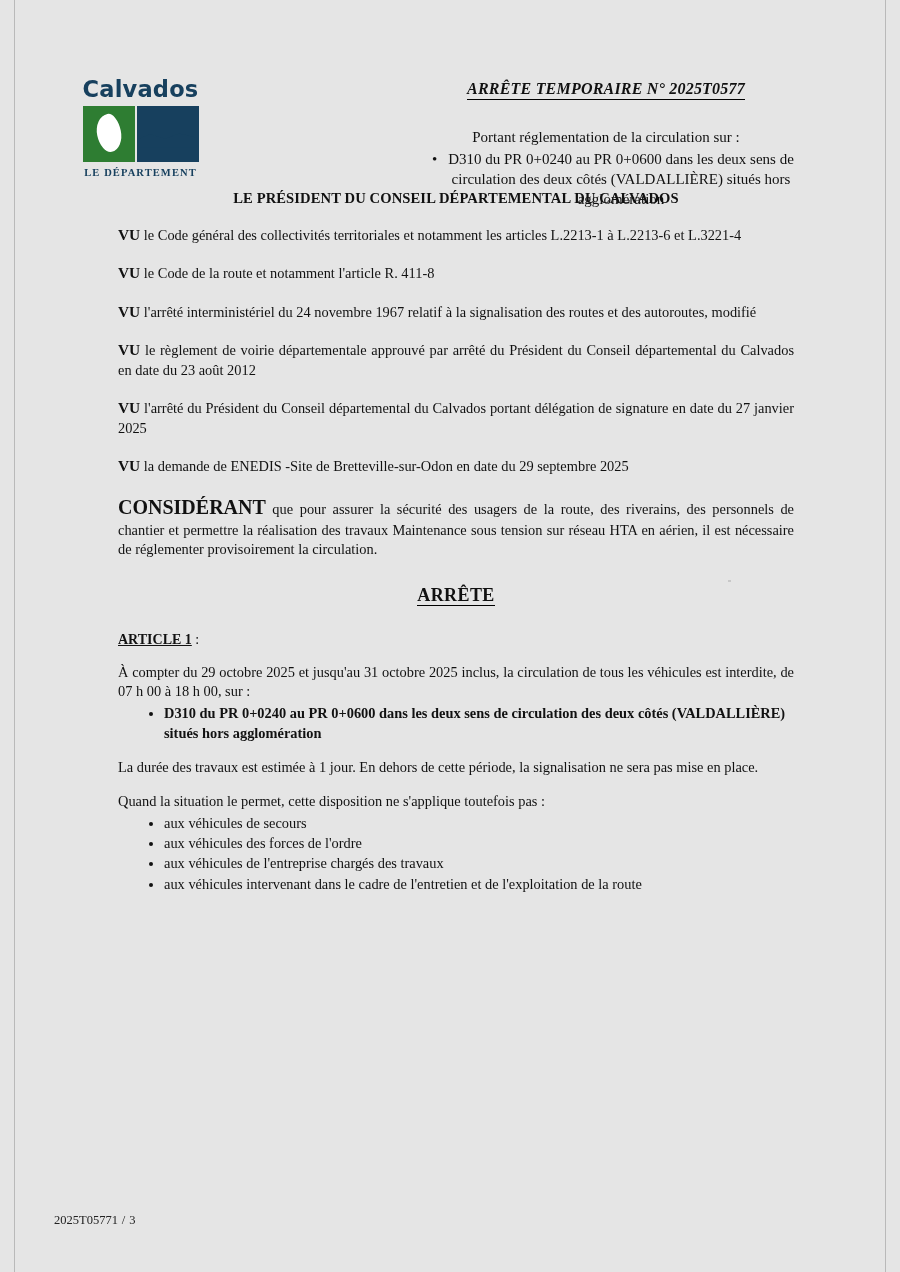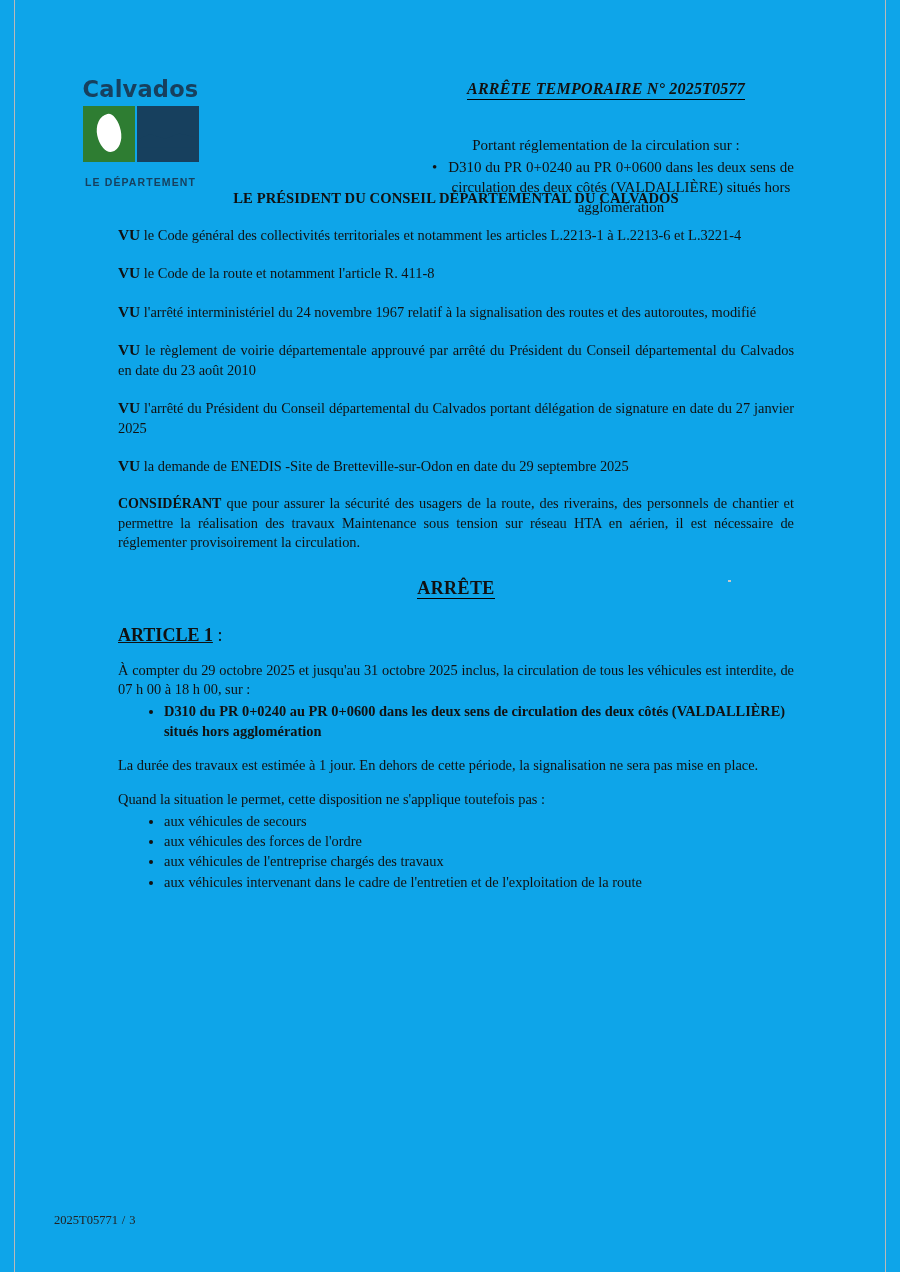--- a/index.html
+++ b/index.html
@@ -4,21 +4,21 @@
 <style>
   html, body {
     margin: 0;
     padding: 0;
     background: #ffffff;
   }
   .page {
     position: relative;
     width: 900px;
     height: 1272px;
-    background: #0ea5e9;
+    background: #e5e5e5;
     font-family: "Liberation Serif", "DejaVu Serif", serif;
     color: #111111;
     overflow: hidden;
   }
   
   .scan-edge-left, .scan-edge-right {
     position: absolute;
     top: 0;
     width: 1px;
     height: 1272px;
@@ -82,46 +82,46 @@
     transform: rotate(-12deg);
   }
   .logo-art .wave-mask {
     position: absolute;
     left: 56px; top: 22px;
     width: 58px; height: 20px;
     background: #17405e;
     clip-path: polygon(0 58%, 20% 34%, 46% 56%, 70% 30%, 100% 50%, 100% 100%, 0 100%);
   }
   .logo-sub {
-    font-family: Liberation Sans, sans-serif;
+    font-family: Liberation Serif, serif;
     font-weight: bold;
     font-size: 10.5px;
     color: #17405e;
     letter-spacing: 1.1px;
-    margin-top: 14px;
+    margin-top: 5px;
   }
 
   .head-right {
     position: absolute;
     left: 300px;
     top: 80px;
     width: 376px;
     text-align: center;
   }
   .doc-title {
     display: inline-block;
     font-weight: bold;
     font-style: italic;
     font-size: 16px;
     letter-spacing: 0.2px;
     border-bottom: 1.4px solid #000;
     padding-bottom: 1px;
   }
   .doc-sub {
-    margin-top: 36px;
+    margin-top: 28px;
     font-size: 15px;
     line-height: 1.32;
   }
   .doc-bullet-list {
     margin: 2px 0 0 0;
     padding-left: 30px;
     text-align: center;
     list-style: none;
   }
   .doc-bullet-list li {
@@ -149,36 +149,36 @@
     font-size: 14.4px;
     line-height: 1.33;
     text-align: justify;
   }
   .clause .kw {
     font-weight: bold;
     font-size: 15.4px;
   }
   .clause .kw-big {
     font-weight: bold;
-    font-size: 14px;
+    font-size: 20px;
   }
   .arrete-word {
     margin-top: 26px;
     text-align: center;
     font-weight: bold;
     font-size: 18px;
     letter-spacing: 0.4px;
   }
   .arrete-word span {
     border-bottom: 1.6px solid #000;
     padding-bottom: 0;
   }
   .article-head {
     margin-top: 26px;
-    font-size: 18px;
+    font-size: 14px;
   }
   .article-head b {
     text-decoration: underline;
   }
   .para {
     margin-top: 15px;
     font-size: 14.4px;
     line-height: 1.33;
     text-align: justify;
   }
@@ -262,21 +262,21 @@
     <div class="clause">
       <span class="kw">VU</span><span> le Code de la route et notamment l'article R. 411-8</span>
     </div>
 
     <div class="clause">
       <span class="kw">VU</span><span> l'arrêté interministériel du 24 novembre 1967 relatif à la signalisation des routes et des autoroutes, modifié</span>
     </div>
 
 
     <div class="clause">
-      <span class="kw">VU</span><span> le règlement de voirie départementale approuvé par arrêté du Président du Conseil départemental du Calvados en date du 23 août 2010</span>
+      <span class="kw">VU</span><span> le règlement de voirie départementale approuvé par arrêté du Président du Conseil départemental du Calvados en date du 23 août 2012</span>
     </div>
 
     <div class="clause">
       <span class="kw">VU</span><span> l'arrêté du Président du Conseil départemental du Calvados portant délégation de signature en date du 27 janvier 2025</span>
     </div>
 
     <div class="clause">
       <span class="kw">VU</span><span> la demande de ENEDIS -Site de Bretteville-sur-Odon en date du 29 septembre 2025</span>
     </div>
 

